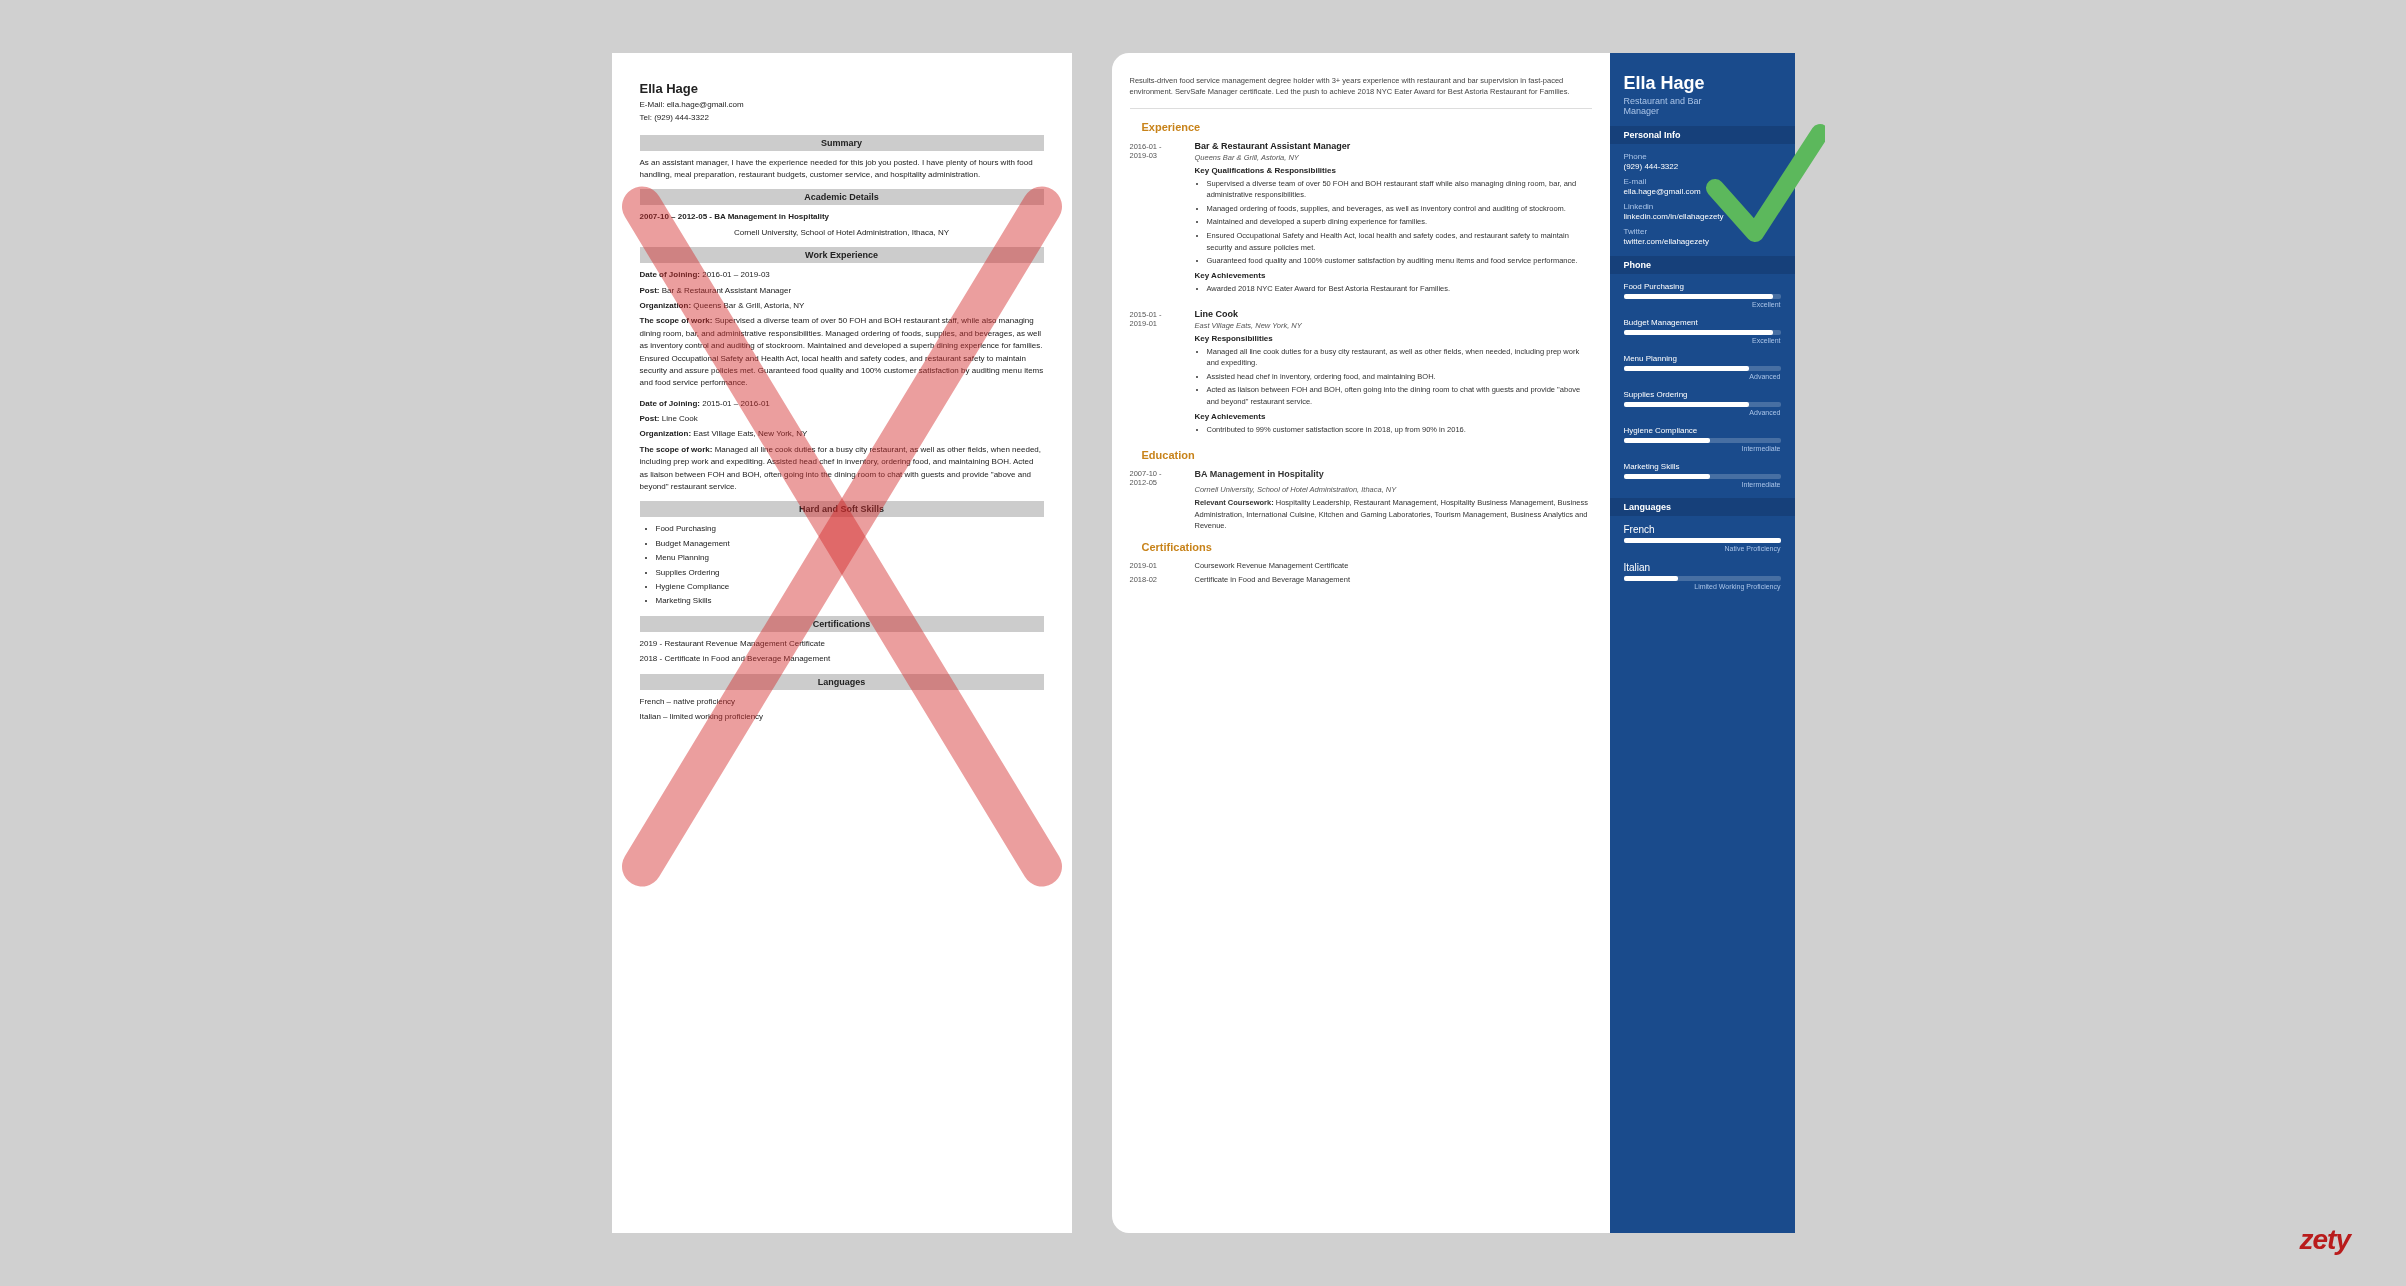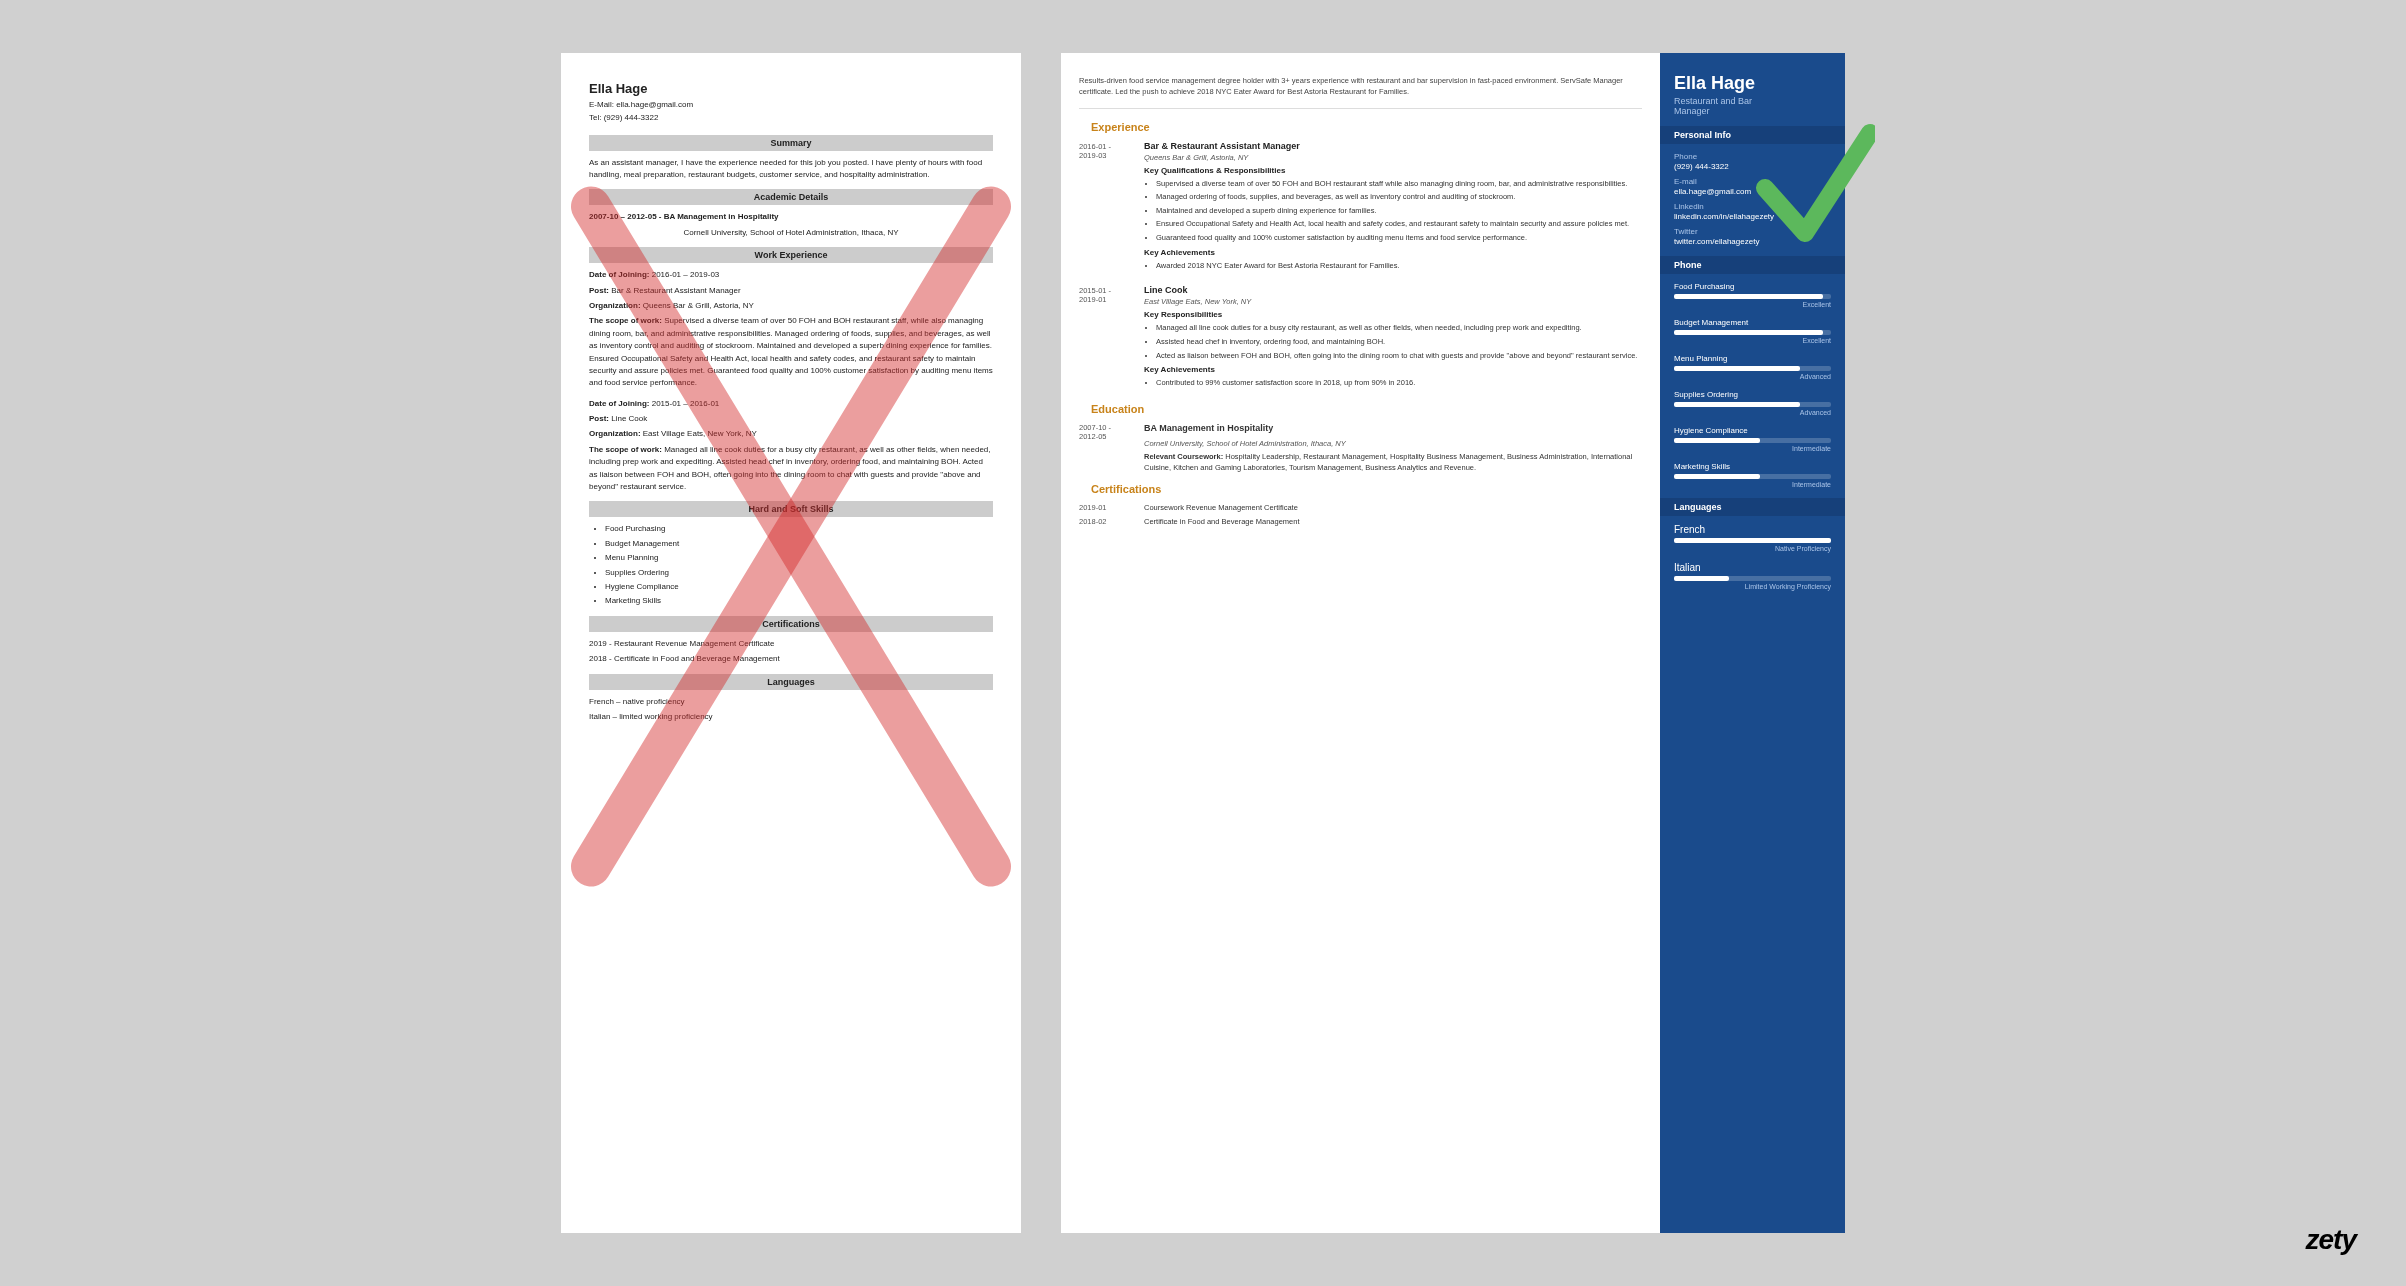--- a/index.html
+++ b/index.html
@@ -62,25 +62,26 @@
       margin-left: 16px;
       margin-top: 3px;
     }
     .resume-plain ul li {
       margin-bottom: 2px;
     }
 
     
     .resume-modern {
       display: flex;
-      width: 784px;
+      width: 683px;
       min-height: 1180px;
       background: #fff;
       flex-shrink: 0;
       position: relative;
+      border-radius: 17px;
     }
     .resume-modern-main {
       flex: 1;
       padding: 22px 18px;
       font-size: 8px;
       color: #333;
     }
     .resume-modern-sidebar {
       width: 185px;
       background: #1a4b8c;
@@ -300,23 +301,23 @@
     }
     .checkmark-svg {
       width: 100%;
       height: 100%;
     }
 
     
     .zety-watermark {
       position: fixed;
       bottom: 30px;
-      right: 50px;
+      right: 56px;
       font-size: 28px;
-      color: #000000;
+      color: #b91c1c;
       font-style: italic;
       font-weight: bold;
       letter-spacing: -1px;
     }
 
     
     .resume-plain-wrapper {
       position: relative;
     }
     .big-x {

